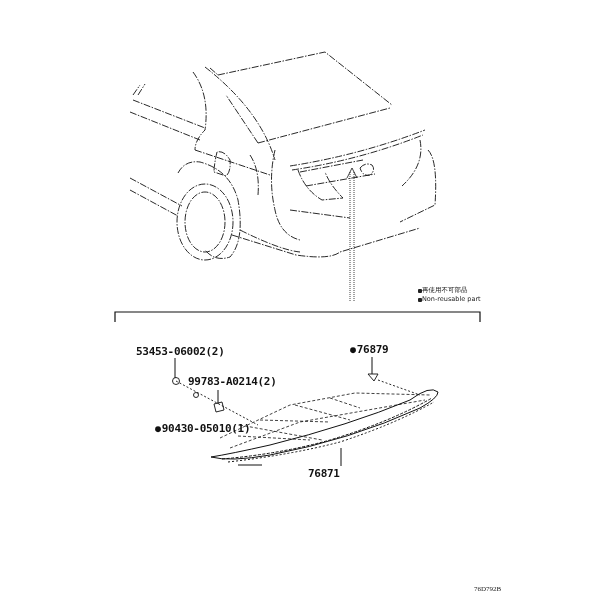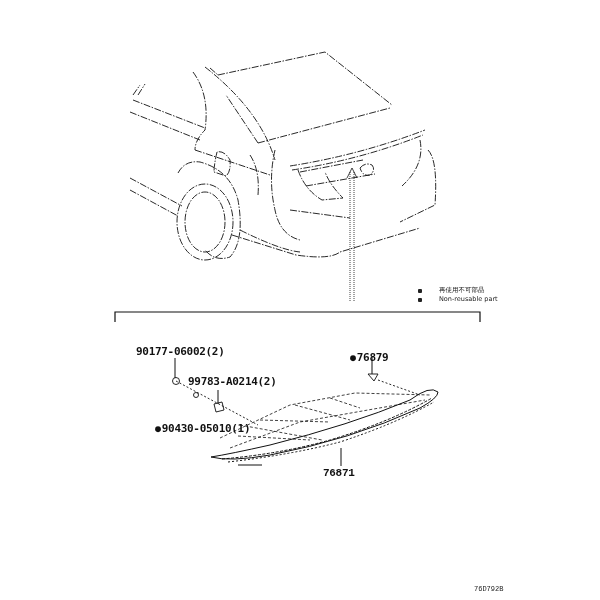--- a/index.html
+++ b/index.html
@@ -3,23 +3,23 @@
 <meta charset="utf-8">
 <style>
   html, body { margin: 0; padding: 0; background: #ffffff; }
   body { width: 600px; height: 600px; position: relative; overflow: hidden;
          font-family: "DejaVu Sans", sans-serif; color: #000; }
   #diagram { position: absolute; left: 0; top: 0; width: 600px; height: 600px; }
   .label { position: absolute; font-family: "DejaVu Sans Mono", monospace; font-weight: bold;
            font-size: 11px; letter-spacing: -0.3px; white-space: nowrap; color: #111; }
   .label .dot { font-size: 10px; margin-right: 1px; }
   .legend { position: absolute; left: 418px; top: 286px; font-size: 6.5px; line-height: 9px; color: #222; }
-  .legend .row { display: flex; align-items: center; gap: 17px; }
+  .legend .row { display: flex; align-items: center; gap: 0; }
   .legend .sq { width: 4px; height: 4px; background: #222; display: inline-block; border-radius: 1px; }
-  .ref { position: absolute; left: 474px; top: 585px; font-size: 7px; font-family: Liberation Mono, monospace; color: #222; text-align: right; }
+  .ref { position: absolute; left: 474px; top: 585px; font-size: 7px; font-family: Liberation Serif, serif; color: #222; text-align: right; }
 </style>
 </head>
 <body>
 
 <svg id="diagram" viewBox="0 0 600 600" xmlns="http://www.w3.org/2000/svg">
   <g fill="none" stroke="#111" stroke-width="0.9" stroke-dasharray="7 1.5 1.5 1.5">
 
     <path d="M218 75 L325 52 L392 105"></path>
     <path d="M210 68 L218 75"></path>
 
@@ -106,28 +106,28 @@
     <span class="sq"></span>
     <span>再使用不可部品</span>
   </div>
   <div class="row">
     <span class="sq"></span>
     <span>Non-reusable part</span>
   </div>
 </div>
 
 <div class="label" style="left:136px; top:345px;">
-  <span>90177-06002(2)</span>
+  <span>53453-06002(2)</span>
 </div>
 <div class="label" style="left:188px; top:375px;">
   <span>99783-A0214(2)</span>
 </div>
 <div class="label" style="left:155px; top:422px;">
   <span class="dot">●</span><span>90430-05010(1)</span>
 </div>
-<div class="label" style="left:350px; top:343px;margin-top:8px;">
+<div class="label" style="left:350px; top:343px;">
   <span class="dot">●</span><span>76879</span>
 </div>
-<div class="label" style="left:323px; top:467px;font-family:Liberation Mono, monospace;">
+<div class="label" style="left:308px; top:467px;">
   <span>76871</span>
 </div>
 
 <div class="ref">76D792B</div>
 
 </body></html>

